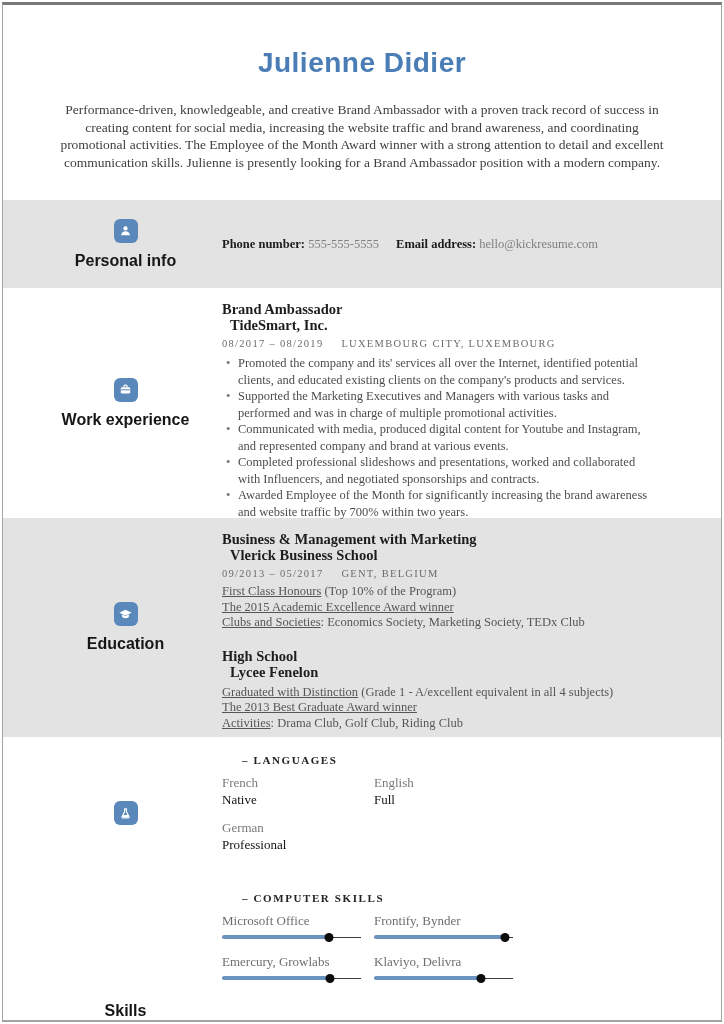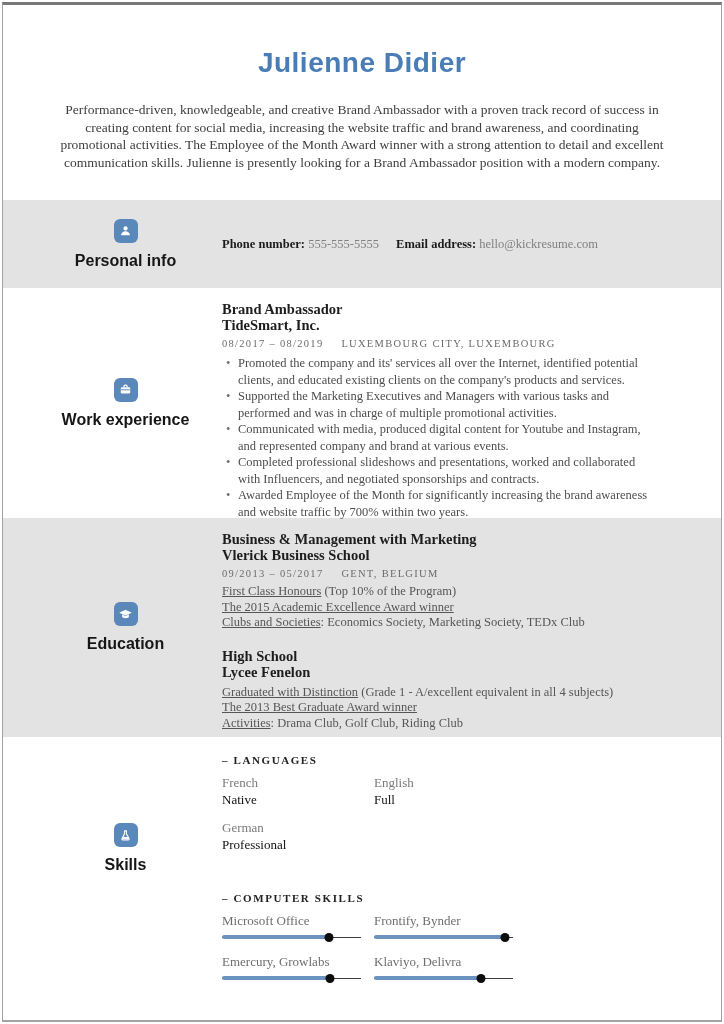--- a/index.html
+++ b/index.html
@@ -23,59 +23,59 @@
   .band{display:flex;width:100%;}
   .band.gray{background:#e3e3e3;}
   .band-personal{height:88px;}
   .band-work{height:230px;}
   .band-education{height:219px;}
   .band-skills{flex:1;}
   .left{
     width:219px;flex:0 0 219px;display:flex;flex-direction:column;
     align-items:center;justify-content:center;padding-left:26px;
   }
-  .band-skills .left{justify-content:flex-start;padding-top:86px;}
+  .band-skills .left{justify-content:space-between;padding-top:64px;}
   .icon-box{
     width:24px;height:24px;border-radius:6px;background:#5b88ba;
     display:flex;align-items:center;justify-content:center;margin-bottom:9px;
   }
   .icon-box svg{display:block;}
   .section-label{
     font-family:"Liberation Sans", sans-serif;font-weight:bold;
     font-size:16px;color:#161616;white-space:nowrap;
   }
   .content{flex:1;padding-right:56px;}
   
   .band-personal .content{display:flex;align-items:center;}
   .meta-line{font-size:12.5px;color:#808080;}
   .meta-line b{color:#1c1c1c;font-weight:bold;}
   .meta-line .pair{margin-right:14px;}
   
   .band-work .content{padding-top:13px;}
   .entry-title{font-size:14.5px;line-height:16px;font-weight:bold;color:#1d1d1d;}
-  .entry-sub{font-size:14.5px;line-height:16px;font-weight:bold;color:#1d1d1d;}
+  .entry-sub{font-size:14.5px;line-height:16px;font-weight:bold;color:#1d1d1d;margin-left:8px;}
   .entry-meta{font-size:10.5px;letter-spacing:1.3px;color:#6b6b6b;margin-top:5px;white-space:nowrap;}
   .entry-meta .loc{margin-left:14px;}
   ul.bullets{margin:6px 0 0 0;padding:0;list-style:none;width:428px;}
   ul.bullets li{
     position:relative;padding-left:16px;font-size:12.5px;line-height:16.5px;color:#4d4d4d;
   }
   ul.bullets li::before{
     content:"•";position:absolute;left:4px;top:0;color:#6e6e6e;
   }
   
   .band-education .content{padding-top:13px;}
   .edu-entry + .edu-entry{margin-top:17px;}
   .edu-line{font-size:12.5px;line-height:15.5px;color:#565656;}
   .edu-line .u{text-decoration:underline;}
   
   .band-skills .content{padding-top:17px;}
   .sub-header{
     font-family:"Liberation Serif", serif;font-weight:bold;
-    font-size:11px;letter-spacing:1.6px;color:#222;margin-bottom:9px;
+    font-size:11px;letter-spacing:1.6px;color:#222;margin-bottom:9px;margin-left:20px;
   }
   .skill-grid{display:flex;flex-wrap:wrap;width:455px;}
   .skill-cell{width:139px;margin-right:13px;margin-bottom:12px;}
   .lang-name{font-size:13px;color:#7a7a7a;line-height:16px;}
   .lang-level{font-size:13px;font-weight:normal;color:#111;line-height:17px;}
   .langs{margin-bottom:27px;}
   .skill-name{font-size:13px;color:#6e6e6e;line-height:16px;margin-bottom:3px;}
   .slider{position:relative;height:10px;width:139px;}
   .slider .track{position:absolute;left:0;right:0;top:4.5px;height:1px;background:#3c3c3c;}
   .slider .fill{position:absolute;left:0;top:3px;height:4px;border-radius:2px;background:#6b93bf;}

